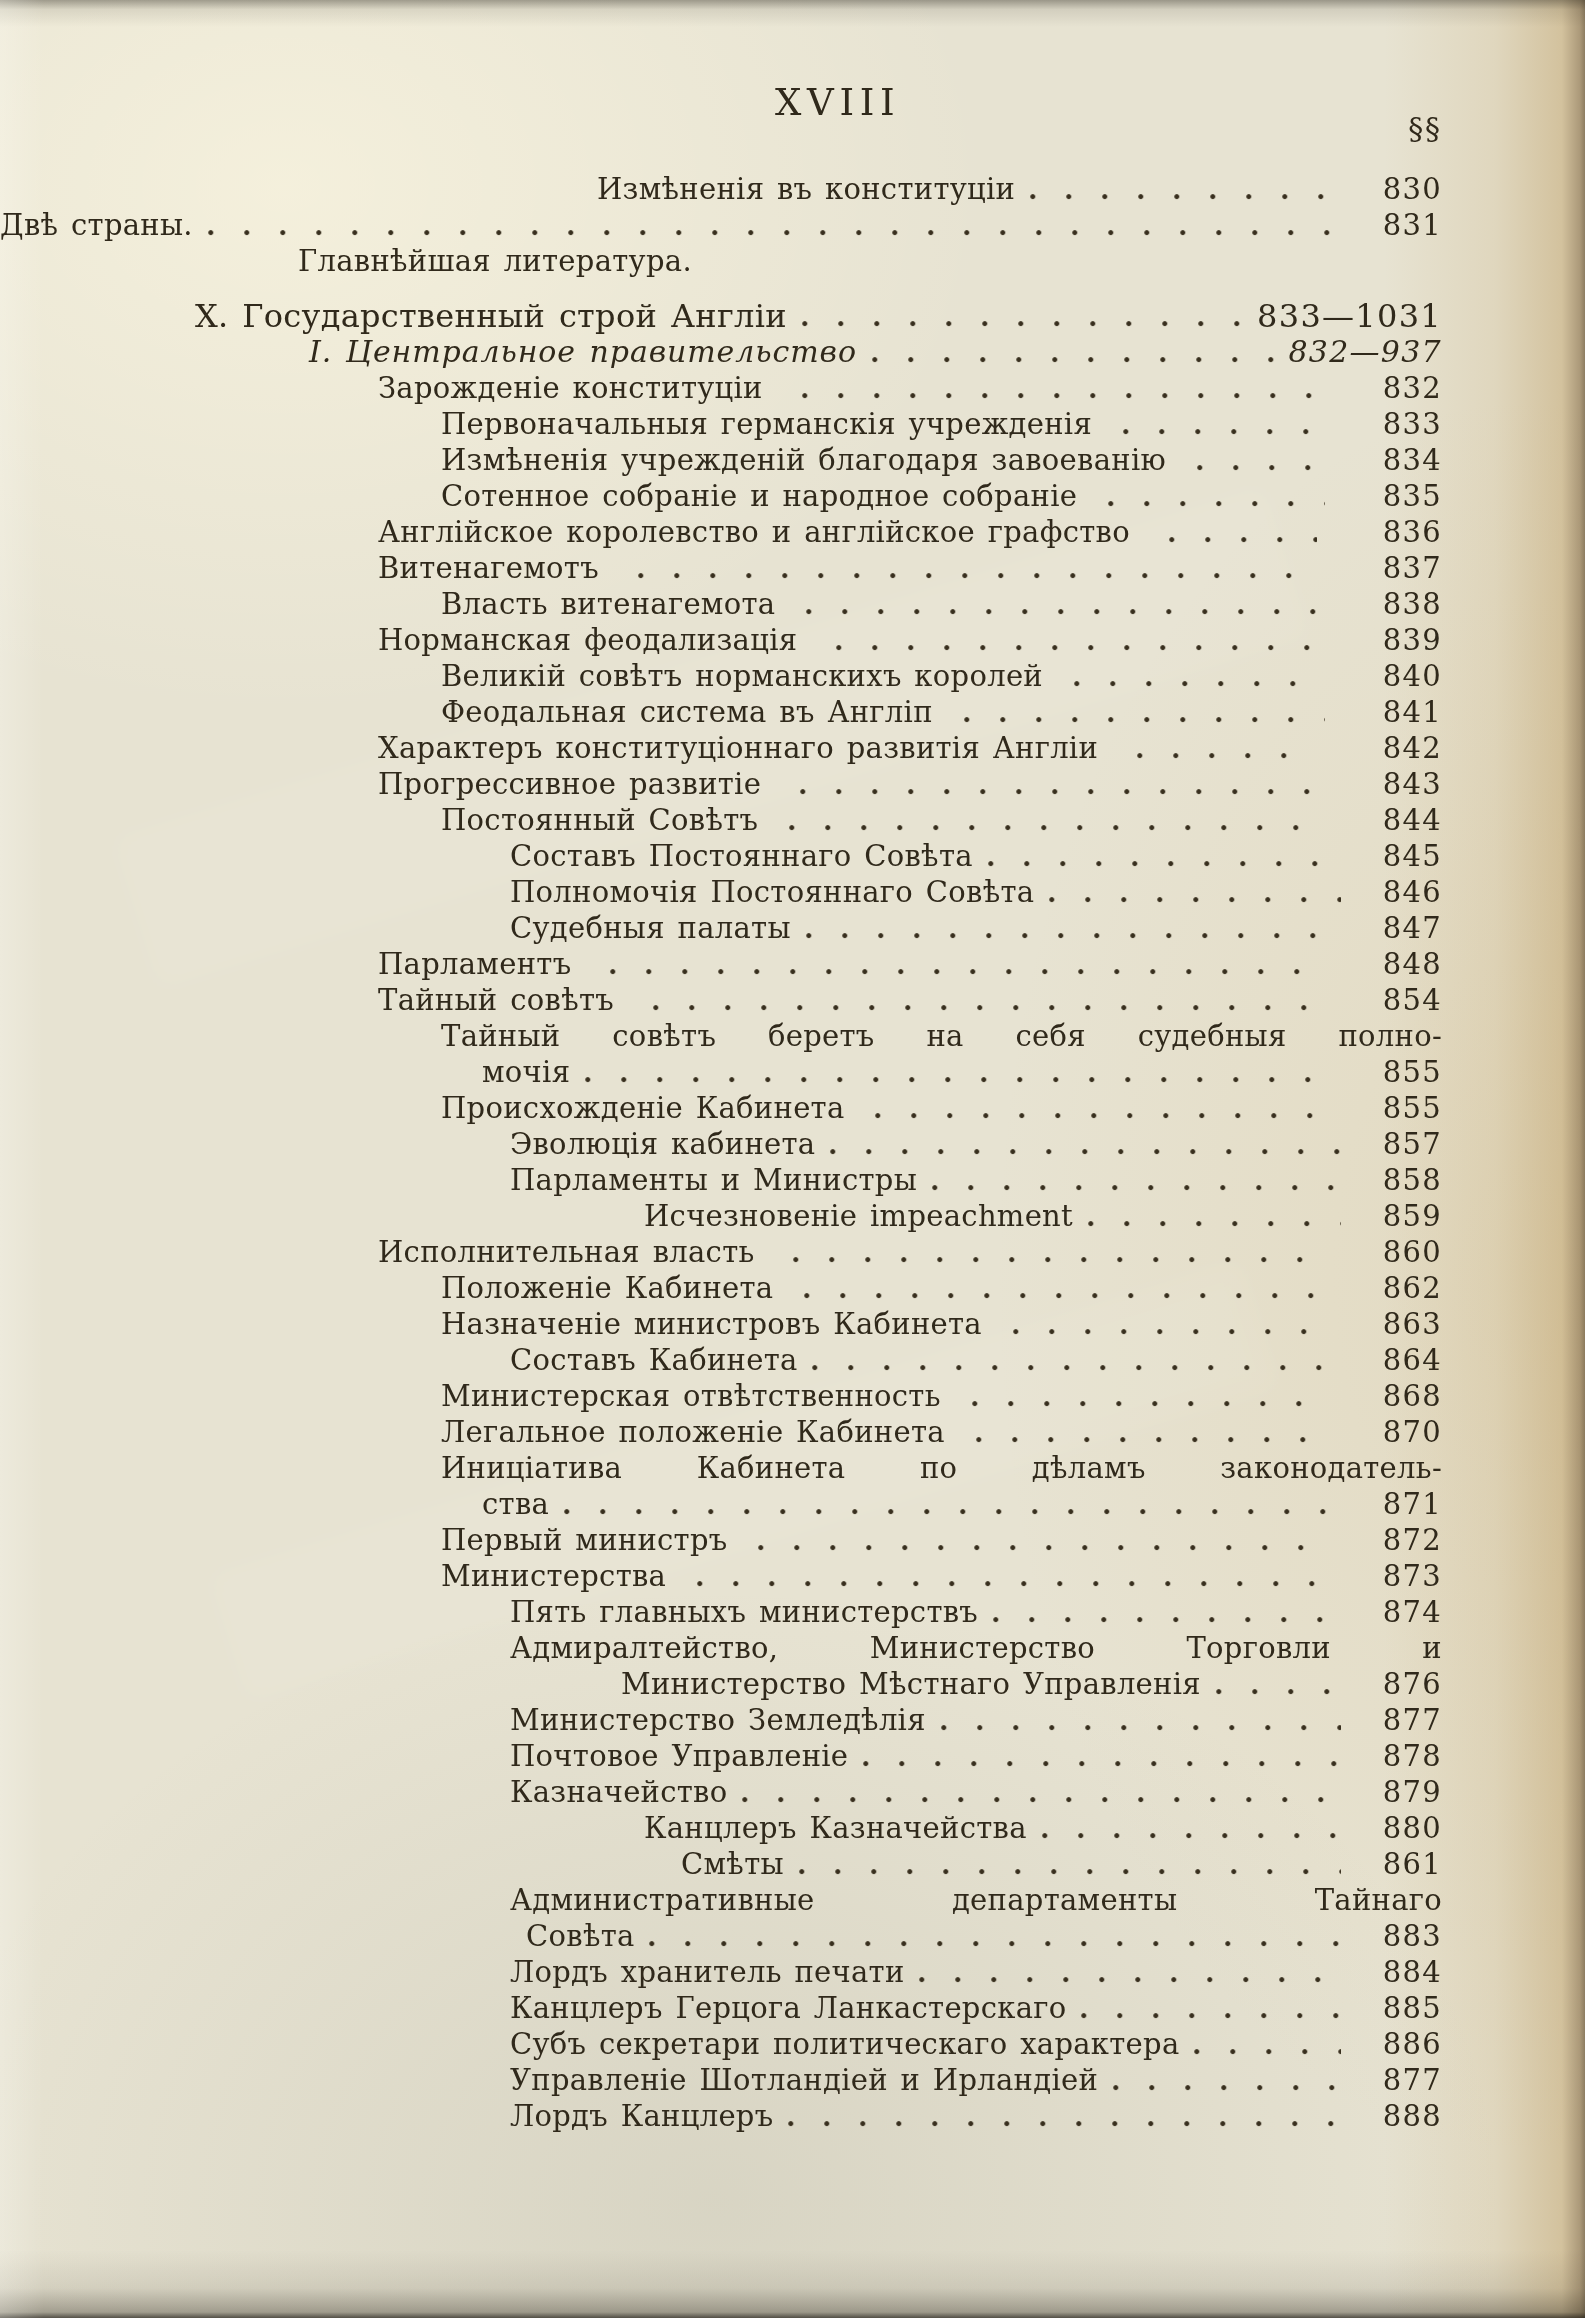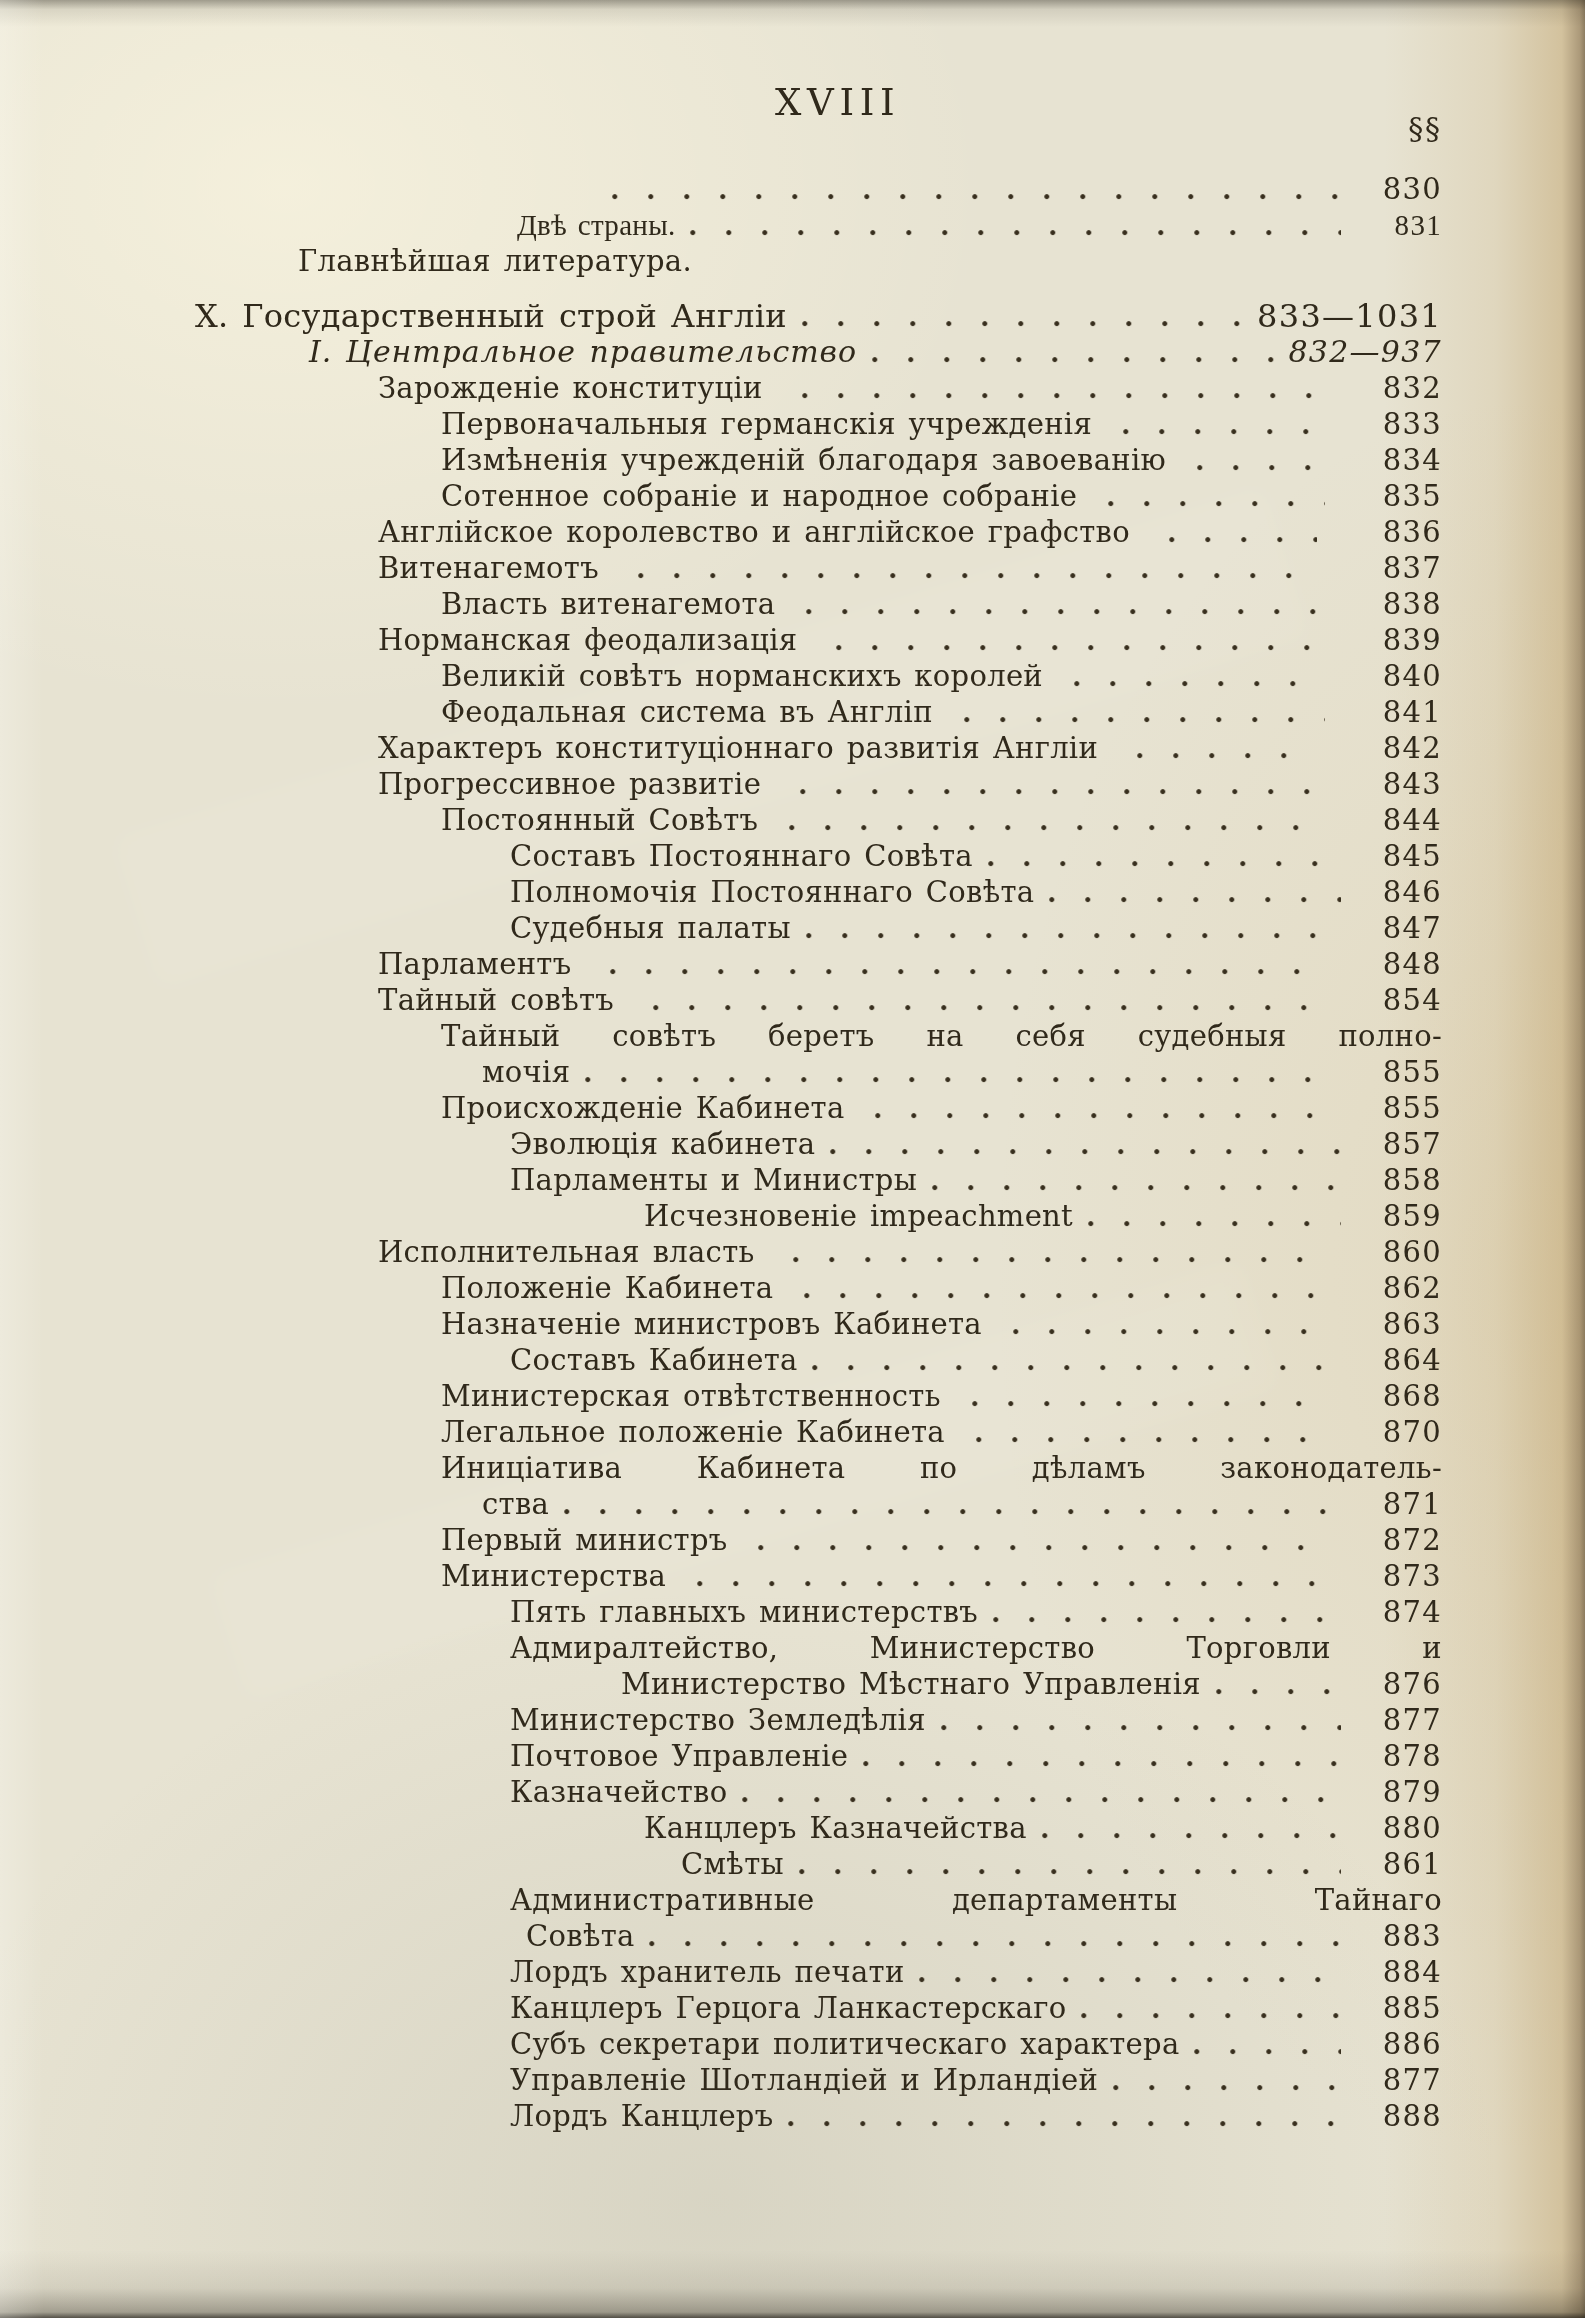--- a/index.html
+++ b/index.html
@@ -86,21 +86,21 @@
     background-repeat:repeat-x;
     background-position:6.3px 23px;
   }
   .num{
     min-width:95px;text-align:right;white-space:nowrap;
     letter-spacing:1.3px;
   }
 
   
   .d-mem1{margin-left:597px;}
-  .d-mem2{margin-left:517px;font-family:Liberation Serif, serif;}
+  .d-mem2{}
   .d-lit{margin-left:298px;align-items:center;}
   .d-chapter{margin-left:195px;}
   .d-part{margin-left:309px;}
   .d-s1{margin-left:378px;gap:24px;}
   .d-s2{margin-left:441px;gap:16px;}
   .d-s3{margin-left:510px;}
   .d-cont1{margin-left:482px;}
   .d-cont2{margin-left:526px;}
   .d-cont3{margin-left:621px;}
   .d-deep1{margin-left:644px;}
@@ -115,20 +115,21 @@
 <div class="edge-right"></div>
 <div class="edge-bottom"></div>
 <div class="edge-top"></div>
 <div class="edge-left"></div>
 
 <div class="folio">XVIII</div>
 <div class="ss-head">§§</div>
 
 <div class="toc">
     <div class="row d-mem1">
+    <span class="t">Измѣненія въ конституціи</span>
     <span class="leader"></span>
     <span class="num">830</span>
   </div>
     <div class="row d-mem2">
     <span class="t">Двѣ страны.</span>
     <span class="leader"></span>
     <span class="num">831</span>
   </div>
     <div class="row d-lit">
     <span class="t">Главнѣйшая литература.</span>

